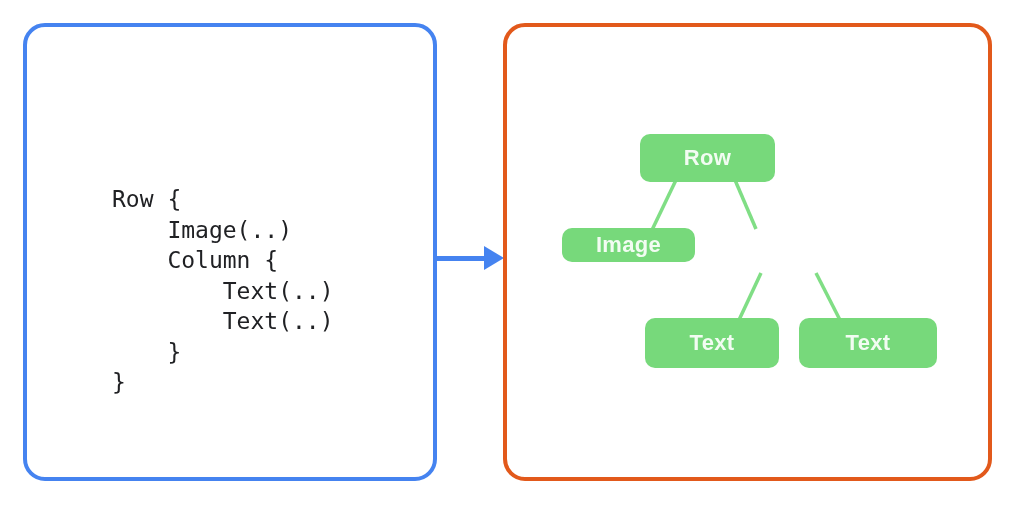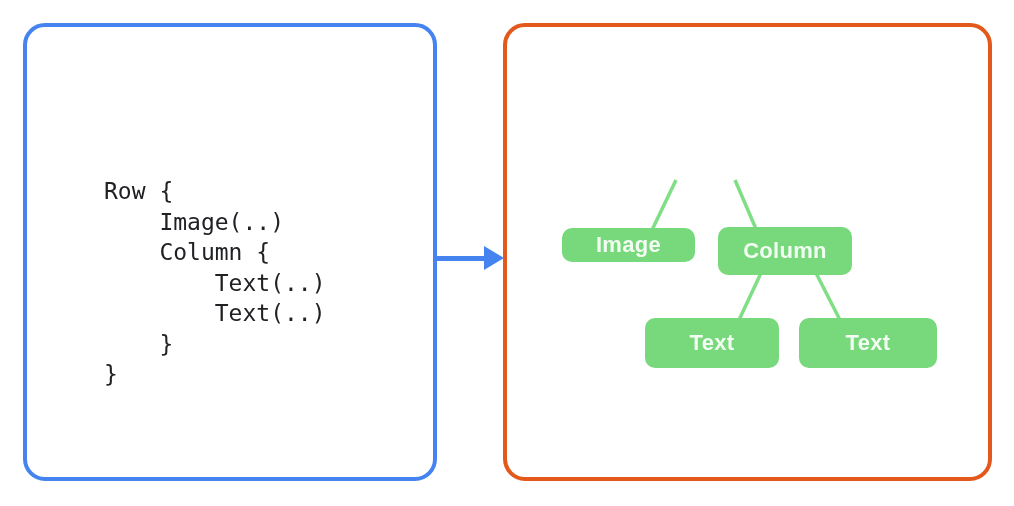--- a/index.html
+++ b/index.html
@@ -30,21 +30,21 @@
   }
   .tree-panel {
     left: 503px;
     width: 489px;
     border: 4px solid var(--tree-panel-border, #E2591B);
   }
   pre.code {
     position: absolute;
     left: 104px;
     top: 176px;
-    margin: 0;
+    margin: 8px;
     font-family: "DejaVu Sans Mono", "Liberation Mono", monospace;
     font-size: 23px;
     line-height: 30.5px;
     color: var(--code-text, #202124);
     white-space: pre;
   }
   .arrow {
     position: absolute;
     left: 436px;
     top: 246px;
@@ -125,25 +125,25 @@
   <div class="panel tree-panel">
   </div>
 
   <svg class="connectors" viewBox="0 0 1014 506" xmlns="http://www.w3.org/2000/svg">
     <line x1="676" y1="180" x2="652" y2="230"></line>
     <line x1="735" y1="180" x2="756" y2="229"></line>
     <line x1="761" y1="273" x2="739" y2="320"></line>
     <line x1="816" y1="273" x2="840" y2="320"></line>
   </svg>
 
+  <div class="tree-node node-row">
+    <span class="node-label">Row</span>
+  </div>
   <div class="tree-node node-image">
     <span class="node-label">Image</span>
-  </div>
-  <div class="tree-node node-column">
-    <span class="node-label">Column</span>
   </div>
   <div class="tree-node node-text-1">
     <span class="node-label">Text</span>
   </div>
   <div class="tree-node node-text-2">
     <span class="node-label">Text</span>
   </div>
 
 </div>
 

